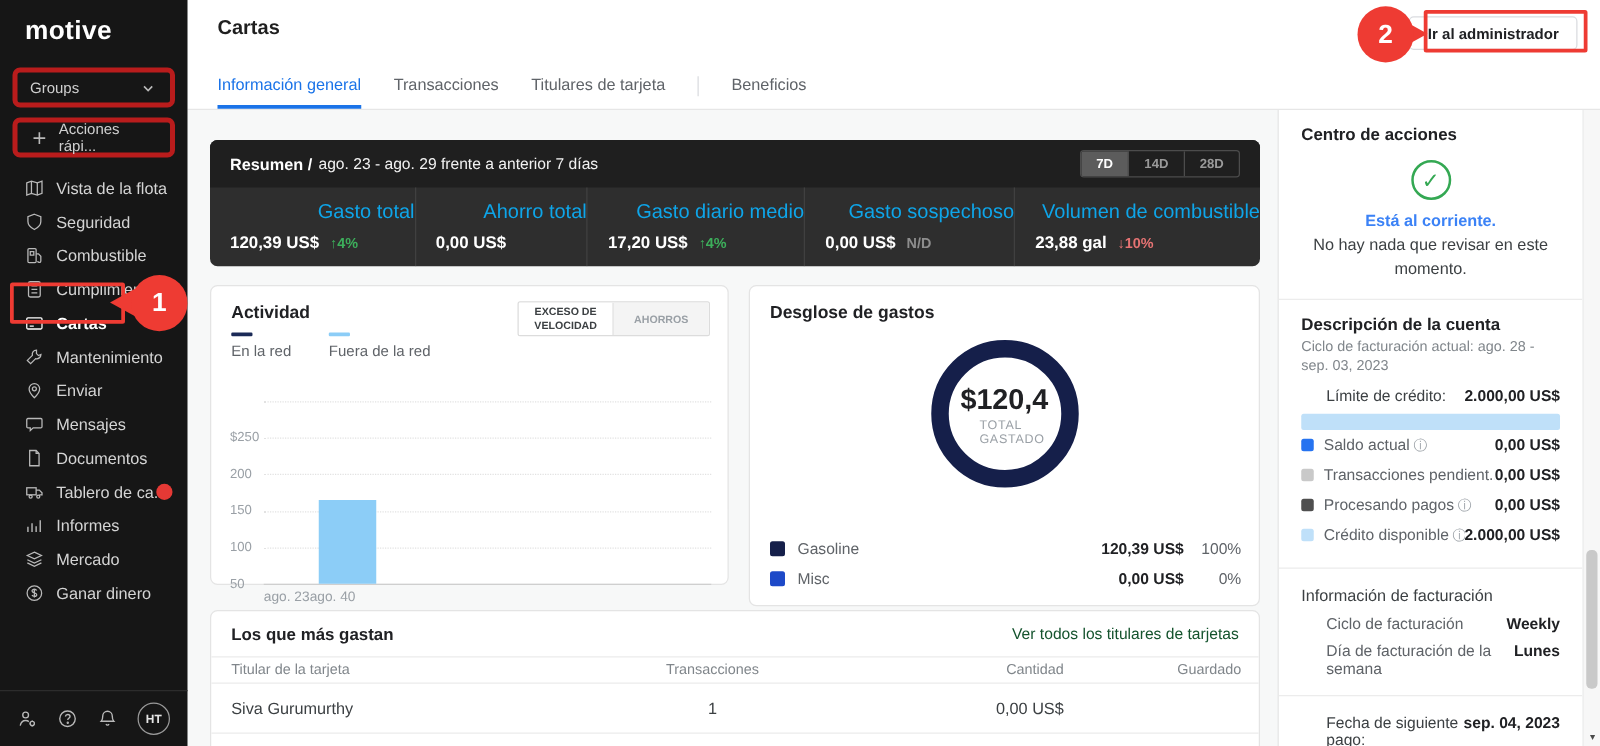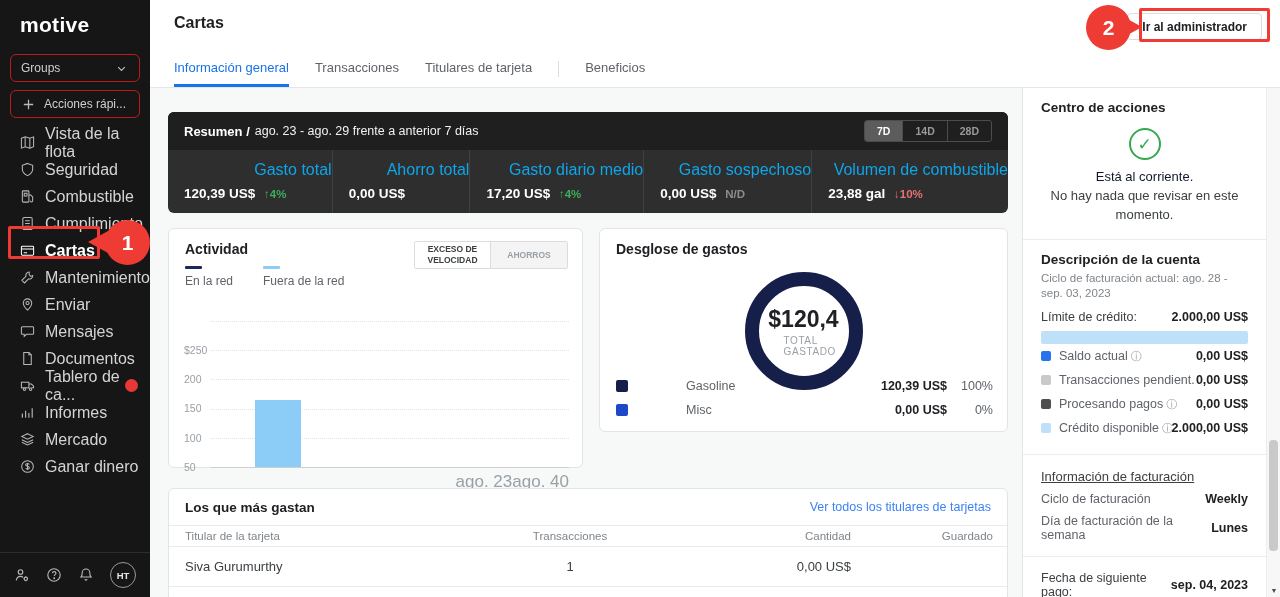--- a/index.html
+++ b/index.html
@@ -2,25 +2,25 @@
 <html><head>
 <meta charset="utf-8">
 <style>
   * { margin:0; padding:0; box-sizing:border-box; }
   html,body { width:1280px; height:597px; }
   body { position:relative; font-family:"Liberation Sans", sans-serif; background:#f7f8f8; overflow:hidden; }
 
   
   .sidebar { position:absolute; left:0; top:0; width:150px; height:597px; background:#161616; color:#d8d8d8; z-index:5; }
   .logo { padding:13px 0 0 20px; font-size:21px; font-weight:bold; color:#fff; letter-spacing:.3px; }
-  .side-btn { margin:0 10px; height:28px; border:1px solid #b91c1c; border-radius:6px; display:flex; align-items:center; padding:12px 10px; font-size:12px; color:#cfcfcf; cursor:pointer; }
+  .side-btn { margin:0 10px; height:28px; border:4px solid #b91c1c; border-radius:6px; display:flex; align-items:center; padding:12px 10px; font-size:12px; color:#cfcfcf; cursor:pointer; }
   .side-btn.groups { margin-top:17px; justify-content:space-between; }
   .side-btn.actions { margin-top:8px; gap:8px; }
   .nav { margin-top:11px; }
-  .nav-item { height:27px; display:flex; align-items:center; padding-left:20px; gap:10px; font-size:16px; color:#d4d4d4; position:relative; cursor:pointer; }
+  .nav-item { height:27px; display:flex; align-items:center; padding-left:20px; gap:10px; font-size:13px; color:#d4d4d4; position:relative; cursor:pointer; }
   .nav-item.active { color:#fff; font-weight:bold; }
   .nicon { width:15px; height:15px; color:#b9b9b9; display:flex; }
   .nav-item.active .nicon { color:#fff; }
   .nicon svg { width:15px; height:15px; }
   .red-dot { position:absolute; right:12px; top:7px; width:13px; height:13px; border-radius:50%; }
   .side-footer { position:absolute; bottom:0; left:0; width:150px; height:45px; border-top:1px solid #2c2c2c; display:flex; align-items:center; padding:0 14px; gap:16px; justify-content:space-between; }
   .ficon { width:16px; height:16px; color:#b9b9b9; cursor:pointer; }
   .ficon svg { width:16px; height:16px; }
   .avatar { width:26px; height:26px; border:1px solid #9a9a9a; border-radius:50%; color:#e5e5e5; font-size:9.5px; font-weight:bold; display:flex; align-items:center; justify-content:center; cursor:pointer; }
 
@@ -61,64 +61,64 @@
   .act-legend { margin-top:9px; display:flex; gap:30px; }
   .legend-col { display:flex; flex-direction:column; }
   .legend-dash { width:17px; height:3px; border-radius:1px; margin-bottom:5px; }
   .legend-text { font-size:12px; color:#5f6368; }
   .plot { position:absolute; left:42px; right:13px; top:92px; height:146px; }
   .gridrow { position:absolute; left:0; right:0; height:0; border-top:1px dotted #e2e2e2; }
   .gridrow.axis { border-top:1px solid #cfcfcf; }
   .gridrow .ylab { position:absolute; left:-27px; top:-6px; font-size:10.5px; color:#9aa0a6;margin-top:28px; }
   .bars { position:absolute; inset:0; }
   .bar { position:absolute; bottom:0; width:13%; }
-  .xlabels { position:absolute; left:42px; right:13px; top:243px; display:flex; justify-content:flex-end; font-size:17px; color:#9aa0a6; }
-
-  
-  .breakdown-card { left:599px; top:228px; width:409px; height:204px; padding:12px 14px 0 16px; }
+  .xlabels { position:absolute; left:42px; right:13px; top:243px; display:flex; justify-content:flex-start; font-size:11px; color:#9aa0a6; }
+
+  
+  .breakdown-card { left:599px; top:228px; width:409px; height:257px; padding:12px 14px 0 16px; }
   .donut { position:absolute; left:50%; transform:translateX(-50%); top:43px; width:118px; height:118px; border:14px solid #151f4a; border-radius:50%; display:flex; flex-direction:column; align-items:center; justify-content:center; }
   .donut-value { font-size:23px; font-weight:bold; color:#202124; }
   .donut-label { font-size:10px; color:#9aa0a6; letter-spacing:.6px; margin-top:2px;margin-left:25px; }
   .bd-legend { position:absolute; left:16px; right:14px; bottom:9px; }
   .bl-row { display:flex; align-items:center; height:24px; }
   .bl-swatch { width:12px; height:12px; border-radius:2px; margin-right:10px; }
-  .bl-name { font-size:12.5px; color:#5f6368; flex:1;margin-left:48px; }
+  .bl-name { font-size:12.5px; color:#5f6368; flex:1; }
   .bl-value { font-size:12.5px; font-weight:bold; color:#202124; width:90px; text-align:right; }
   .bl-pct { font-size:12.5px; color:#5f6368; width:46px; text-align:right; }
 
   
   .table-card { left:168px; top:488px; width:840px; height:160px; overflow:hidden; }
   .table-head { display:flex; align-items:center; height:37px; padding:0 16px; border-bottom:1px solid #ebebeb; }
   .table-title { font-size:13.5px; font-weight:bold; color:#202124; }
-  .table-link { margin-left:auto; font-size:12.5px; color:#3b82f6; cursor:pointer; }
+  .table-link { margin-left:auto; font-size:12.5px; color:#14532d; cursor:pointer; }
   .tcols, .trow { display:grid; grid-template-columns:340px 90px 236px 142px; padding:0 16px; align-items:center; }
   .tcols { height:21px; font-size:11.5px; color:#80868b; border-bottom:1px solid #ebebeb; }
   .trow { height:40px; font-size:13px; color:#3c4043; border-bottom:1px solid #ebebeb; cursor:pointer; }
   .c-center { text-align:center; } .c-right { text-align:right; }
 
   
   .rpanel { position:absolute; left:1022px; top:88px; width:244px; height:509px; background:#fff; border-left:1px solid #e4e4e4; padding:0 18px; overflow:hidden; }
   .rp-title { margin-top:12px; font-size:13.5px; font-weight:bold; color:#202124; }
   .check-circle { width:32px; height:32px; border:2px solid #34a853; border-radius:50%; color:#34a853; margin:13px auto 9px; display:flex; align-items:center; justify-content:center; font-size:17px; }
-  .status-title { text-align:center; font-size:13px; font-weight:normal; color:#0f172a; }
+  .status-title { text-align:center; font-size:13px; font-weight:bold; color:#3b82f6; }
   .status-text { text-align:center; font-size:13px; color:#3c4043; margin-top:3px; line-height:1.45; }
   .rp-divider { border-top:1px solid #ececec; margin:14px -18px 0; }
   .cycle-text { font-size:11.5px; color:#80868b; line-height:1.35; margin-top:4px; }
-  .kv { display:flex; align-items:center; margin-top:8px; }
+  .kv { display:flex; align-items:flex-start; margin-top:8px;margin-left:20px; }
   .kv-label { font-size:12.5px; color:#3c4043; flex:1; }
   .kv-label.gray { color:#5f6368; }
   .kv-value { font-size:12.5px; font-weight:bold; color:#202124; text-align:right; white-space:nowrap; }
   .progress { height:13px; border-radius:2px; margin-top:7px; background:#bfe0f9; }
   .bal-row { display:flex; align-items:center; height:23px; margin-top:1px; }
   .bal-row:first-of-type { margin-top:9px; }
   .bal-swatch { width:10px; height:10px; border-radius:2px; margin-right:8px; flex:none; }
   .bal-label { font-size:12.5px; color:#5f6368; flex:1; white-space:nowrap; overflow:hidden; }
   .bal-value { font-size:12.5px; font-weight:bold; color:#202124; white-space:nowrap; }
   .info-i { display:inline-block; font-size:11px; color:#9aa0a6; margin-left:3px; cursor:pointer; font-style:normal; }
-  .rp-sec-title { margin-top:14px; font-size:13px; color:#3c4043;text-decoration:underline; }
+  .rp-sec-title { margin-top:14px; font-size:13px; color:#3c4043; }
 
   
   .scrollbar { position:absolute; right:0; top:88px; width:14px; height:509px; background:#f7f7f7; border-left:1px solid #ededed; z-index:6; }
   .scroll-thumb { position:absolute; left:2px; width:9px; top:352px; height:111px; background:#c9c9c9; border-radius:4px; cursor:pointer; }
   .scroll-arrow { position:absolute; bottom:3px; left:0; width:14px; text-align:center; font-size:7px; color:#4a4a4a; cursor:pointer; }
 
   
   .anno-rect { position:absolute; border:3px solid #ee3b33; z-index:40; pointer-events:none; }
   .anno-rect.r1 { left:8px; top:226px; width:92px; height:33px; border-radius:2px; }
   .anno-rect.r2 { left:1139px; top:8px; width:131px; height:34px; border-radius:2px; }

